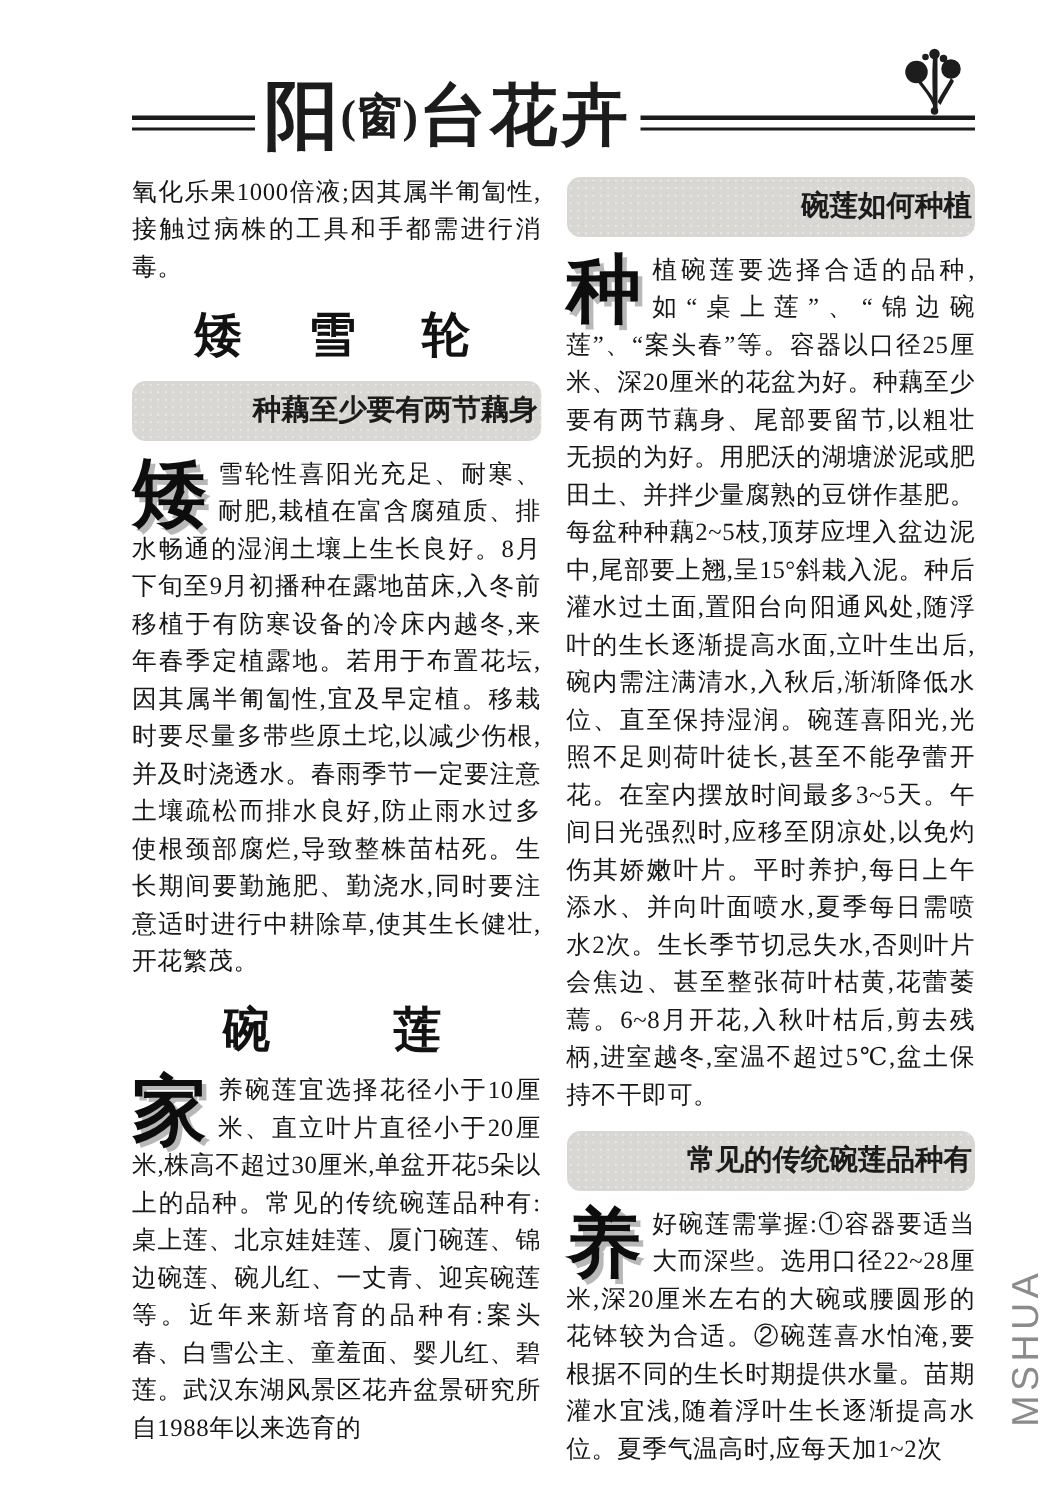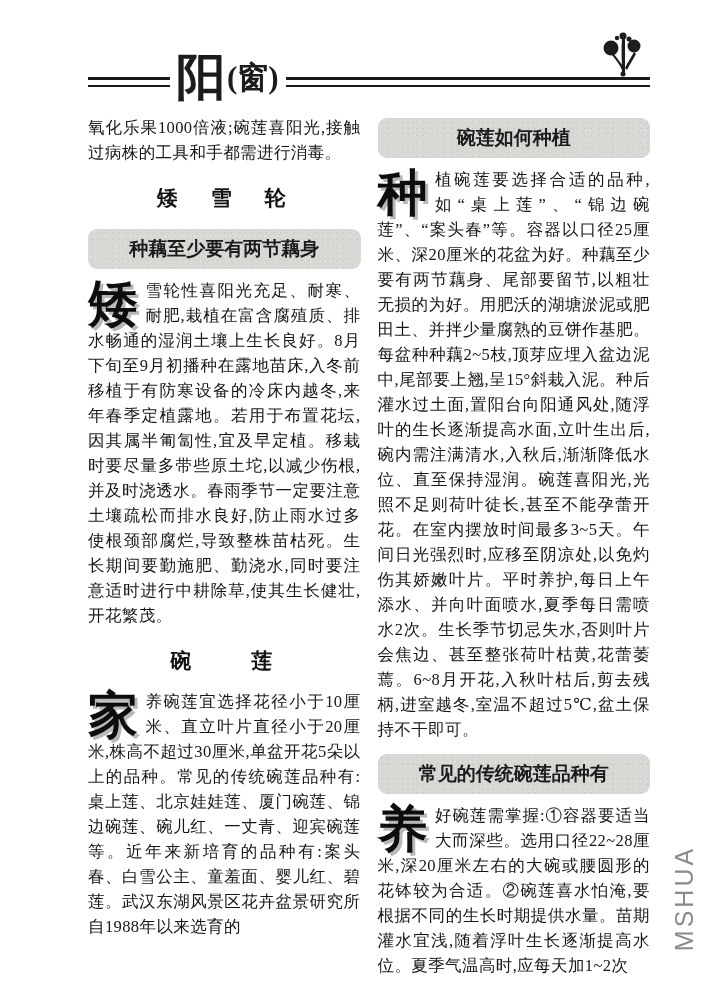--- a/index.html
+++ b/index.html
@@ -64,35 +64,35 @@
     line-height:25px;
     text-align:justify;
     text-justify:inter-ideograph;
     color:#161616;
     letter-spacing:0.4px;
   }
   .intro{margin-top:6px;}
   .chapter-title{
     margin:14px 0 0 0;
     text-align:center;
-    font-size:21px;
+    font-size:32px;
     font-weight:900;
     letter-spacing:6px;
     color:#121212;
     line-height:38px;
   }
   .topic-box{
     margin-top:12px;
     background:#d8d7d4;
     background-image:
       radial-gradient(rgba(110,110,110,.20) 11%, transparent 12%),
       radial-gradient(rgba(255,255,255,.45) 13%, transparent 14%);
     background-size:7px 7px,5px 5px;
     border-radius:9px;
-    text-align:center;
+    text-align:right;
     font-size:19px;
     font-weight:bold;
     color:#1b1b1b;
     padding:9px 2px;
     line-height:22px;
   }
   .para{margin-top:9px;}
   .dropcap{
     float:left;
     font-family:"DejaVu Sans","Liberation Sans",sans-serif;
@@ -127,41 +127,42 @@
 </head>
 <body>
 
 <div class="page">
 
   <header class="masthead">
     <div class="rule rule-left"></div>
     <h1 class="masthead-title">
         <span class="t-main">阳</span>
         <span class="t-paren">(窗)</span>
+        <span class="t-rest">台花卉</span>
       </h1>
     <div class="rule rule-right"></div>
     <svg class="ornament" viewBox="0 0 50 48" xmlns="http://www.w3.org/2000/svg">
       <g fill="#1d1d1d">
         <circle cx="13" cy="18" r="7.5"></circle>
         <circle cx="36" cy="16" r="6.5"></circle>
         <circle cx="25" cy="6" r="3.5"></circle>
         <circle cx="31" cy="9" r="2.5"></circle>
         <circle cx="19" cy="8" r="2.2"></circle>
         <path d="M24 8 C23 20 24 32 24 44 L27 44 C27 32 27 20 27 8 Z"></path>
         <path d="M14 25 C18 30 22 35 24 40 L26 38 C23 33 19 28 16 24 Z"></path>
         <path d="M36 22 C33 28 29 33 27 38 L29 40 C32 34 36 28 38 24 Z"></path>
         <circle cx="25" cy="44" r="2.5"></circle>
       </g>
     </svg>
   </header>
 
   <div class="columns">
 
     <div class="col">
-      <p class="intro para">氧化乐果1000倍液;碗莲喜阳光,接触过病株的工具和手都需进行消毒。</p>
+      <p class="intro para">氧化乐果1000倍液;因其属半匍匐性,接触过病株的工具和手都需进行消毒。</p>
 
       <h2 class="chapter-title">矮　雪　轮</h2>
       <div class="topic-box"><span>种藕至少要有两节藕身</span></div>
       <p class="para"><span class="dropcap">矮</span><span>雪轮性喜阳光充足、耐寒、耐肥,栽植在富含腐殖质、排水畅通的湿润土壤上生长良好。8月下旬至9月初播种在露地苗床,入冬前移植于有防寒设备的冷床内越冬,来年春季定植露地。若用于布置花坛,因其属半匍匐性,宜及早定植。移栽时要尽量多带些原土坨,以减少伤根,并及时浇透水。春雨季节一定要注意土壤疏松而排水良好,防止雨水过多使根颈部腐烂,导致整株苗枯死。生长期间要勤施肥、勤浇水,同时要注意适时进行中耕除草,使其生长健壮,开花繁茂。</span></p>
 
       <h2 class="chapter-title gap-top">碗　　莲</h2>
       <p class="para"><span class="dropcap">家</span><span>养碗莲宜选择花径小于10厘米、直立叶片直径小于20厘米,株高不超过30厘米,单盆开花5朵以上的品种。常见的传统碗莲品种有:桌上莲、北京娃娃莲、厦门碗莲、锦边碗莲、碗儿红、一丈青、迎宾碗莲等。近年来新培育的品种有:案头春、白雪公主、童羞面、婴儿红、碧莲。武汉东湖风景区花卉盆景研究所自1988年以来选育的</span></p>
     </div>
 
     <div class="col">

